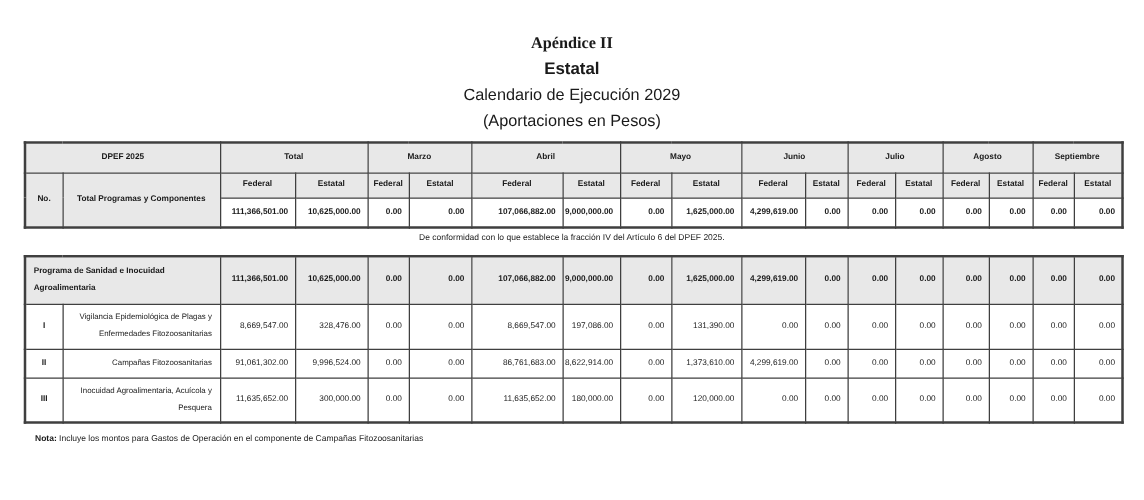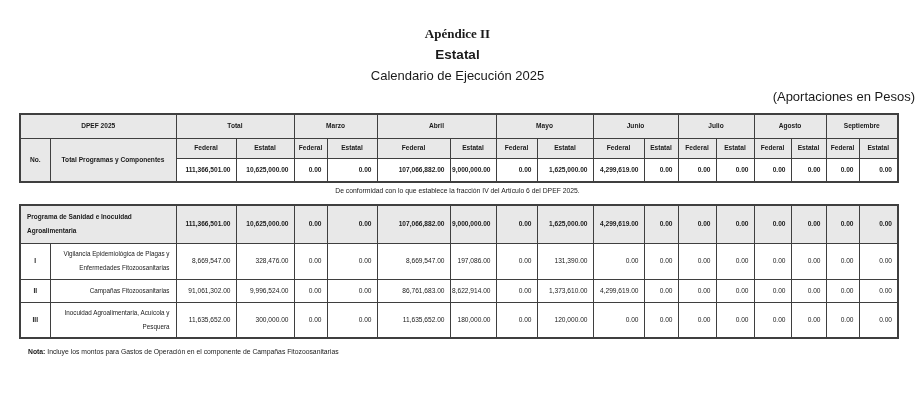--- a/index.html
+++ b/index.html
@@ -5,21 +5,21 @@
   html,body { margin:0; padding:0; background:#ffffff; }
   body {
     width:915px; height:400px; position:relative; overflow:hidden;
     font-family:"Liberation Sans", sans-serif; color:#1a1a1a;
     -webkit-font-smoothing:antialiased;
   }
   .title-line { position:absolute; left:0; width:915px; text-align:center; }
   .t1 { top:26px; font-family:Liberation Serif, serif; font-weight:bold; font-size:13px; }
   .t2 { top:47px; font-weight:bold; font-size:13.5px; }
   .t3 { top:68px; font-size:13px; }
-  .t4 { top:89px; font-size:13px;text-align:right; }
+  .t4 { top:89px; font-size:13px; }
 
   table { border-collapse:collapse; table-layout:fixed; position:absolute; left:19px; }
   #table1 { top:113px; }
   #table2 { top:204px; }
   table { border:2px solid #3f3f3f; }
   td {
     border:1px solid #3f3f3f; padding:0; overflow:hidden;
     font-size:6.6px; vertical-align:middle; line-height:1.2;
   }
   td.gl { border-left:1.8px solid #3f3f3f; }   
@@ -37,21 +37,21 @@
              font-size:6.3px; line-height:2.2; }
   .note-center { position:absolute; left:0; width:915px; top:187px; text-align:center; font-size:6.8px; }
   .note-bottom { position:absolute; left:28px; top:348px; font-size:6.8px; }
   .note-bottom b { font-weight:bold; }
 </style>
 </head>
 <body>
 
 <div class="title-line t1">Apéndice II</div>
 <div class="title-line t2">Estatal</div>
-<div class="title-line t3">Calendario de Ejecución 2025</div>
+<div class="title-line t3">Calendario de Ejecución 2029</div>
 <div class="title-line t4">(Aportaciones en Pesos)</div>
 
 <table id="table1">
   <colgroup>
     <col style="width:30px">
       <col style="width:126px">
     <col style="width:60px">
       <col style="width:58px">
     <col style="width:33px">
       <col style="width:50px">

